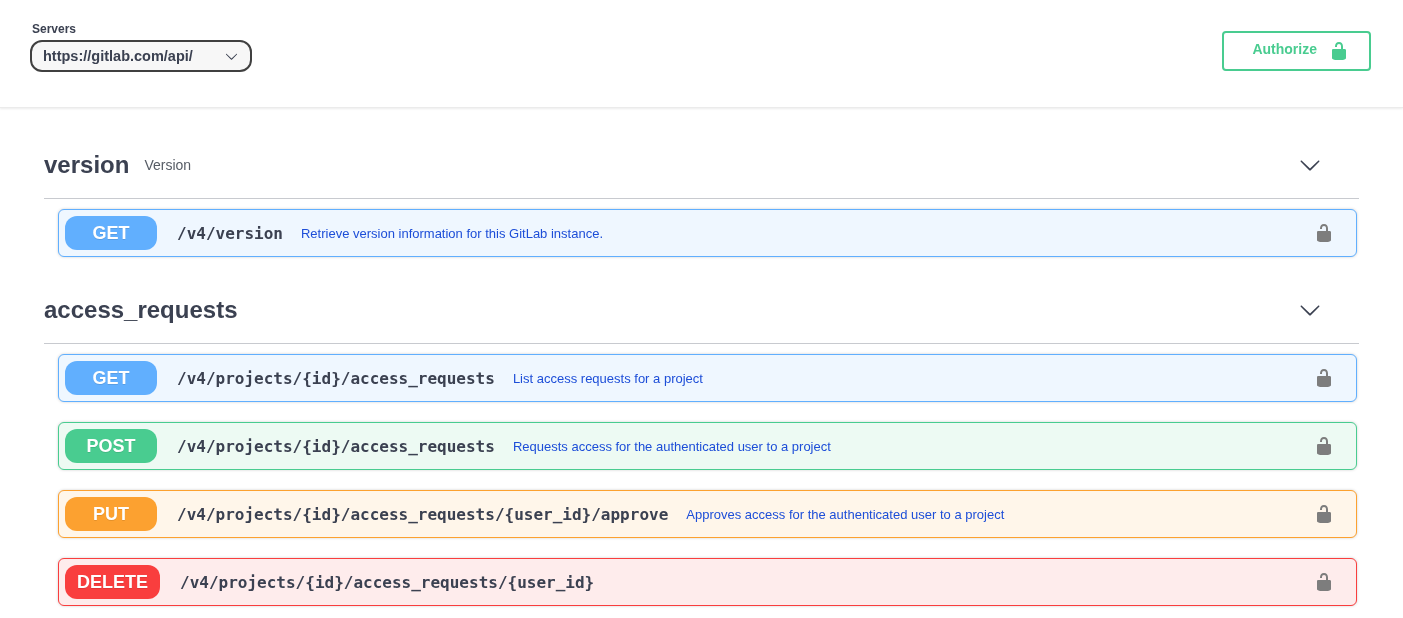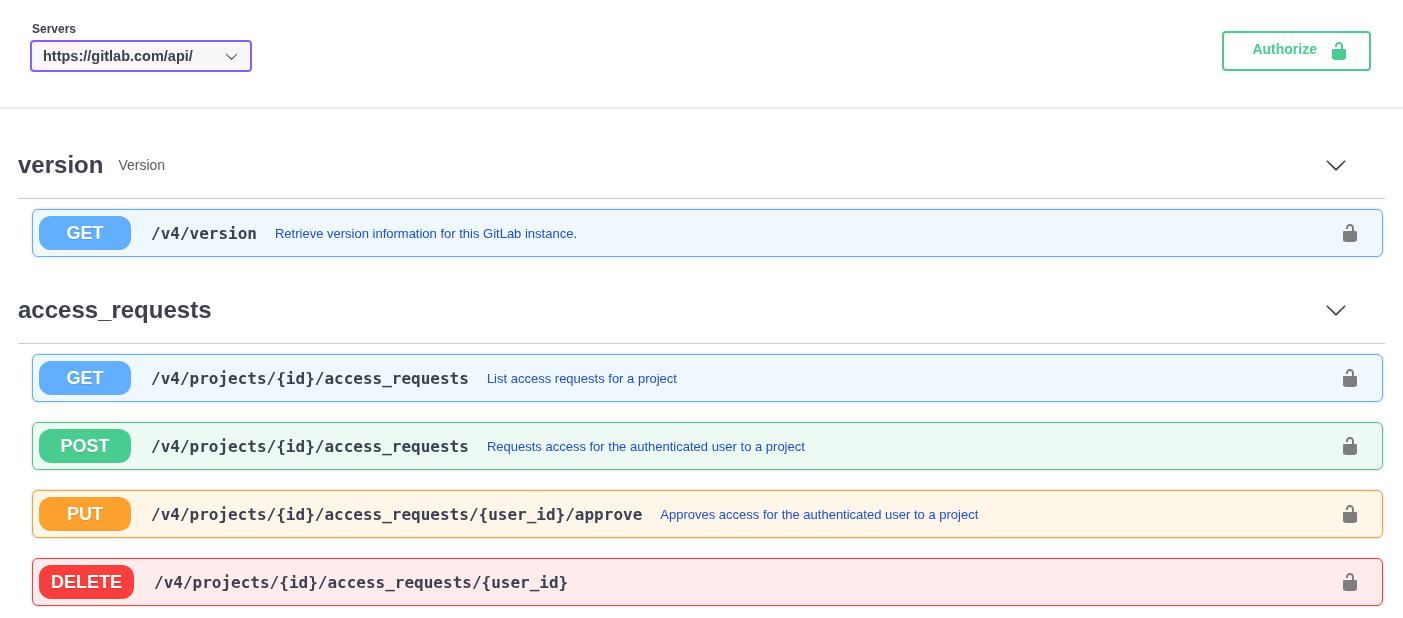--- a/index.html
+++ b/index.html
@@ -17,37 +17,37 @@
     background: #fff;
     border-bottom: 1px solid #ebebeb;
     box-shadow: 0 1px 2px rgba(0,0,0,.08);
   }
   .servers-label {
     display: block; font-size: 12px; font-weight: 700; margin: 0 0 4px 2px;
   }
   .servers-select {
     display: flex; align-items: center; justify-content: space-between;
     width: 222px; padding: 6px 12px 6px 11px;
-    border: 2px solid #8b5cf6; border-radius: 4px;
+    border: 2px solid #404040; border-radius: 12px;
     background: #f7f7f7; cursor: pointer;
     font-size: 14.5px; font-weight: 700; color: #3b4151;
   }
   .servers-select .sel-chevron svg { display: block; }
 
   .btn-authorize {
     display: flex; gap: 12px;
     padding: 8px 20px 8px 28px; margin-bottom: 1px;
     background: #fff; border: 2px solid #49cc90; border-radius: 4px;
     color: #49cc90; font-family: "Liberation Sans", sans-serif;
     font-size: 14px; font-weight: 700; cursor: pointer;
   }
   .btn-authorize svg { display: block; }
 
   
-  .content { padding: 0 18px; }
+  .content { padding: 0 44px; }
 
   .tag-header {
     display: flex; align-items: center;
     margin: 0; padding: 18px 0;
     border-bottom: 1px solid rgba(59,65,81,.28);
     cursor: pointer;
   }
   .tag-section.first .tag-header { margin-top: 24px; }
   .tag-title { font-size: 24px; font-weight: 700; color: #3b4151; line-height: 30px; }
   .tag-desc  { font-size: 14px; font-weight: 400; color: #565c65; margin-left: 15px; }

